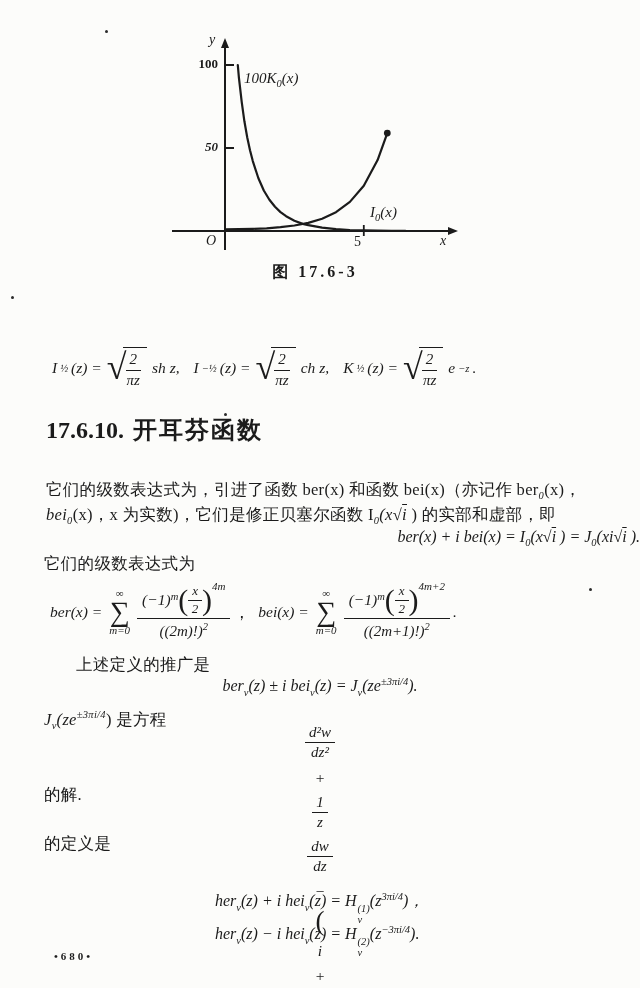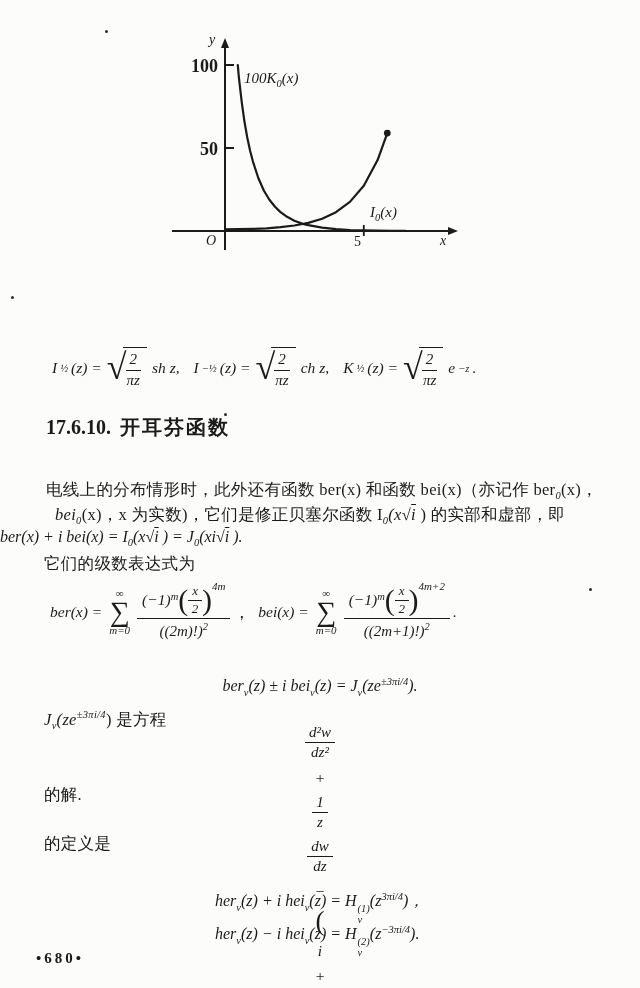--- a/index.html
+++ b/index.html
@@ -27,21 +27,21 @@
   
   .bigfrac{display:inline-flex;flex-direction:column;align-items:center;}
   .bigfrac .bnum{display:inline-flex;align-items:center;border-bottom:1.5px solid #1b1b1b;padding:0 5px 2px;}
   .bigfrac .bden{padding-top:2px;font-size:15px;}
   .bigp{font-size:30px;line-height:1;font-style:normal;}
   .hexp{font-size:11px;transform:translateY(-14px);display:inline-block;}
   .odep{font-size:27px;line-height:1;font-style:normal;}
   .ss{display:inline-flex;flex-direction:column;align-items:flex-start;font-size:10.5px;line-height:1.05;vertical-align:-0.5em;margin-left:1px;}
   .ol{text-decoration:overline;}
   .speck{position:absolute;background:#2b2b2b;border-radius:50%;width:3px;height:3px;}
-  .ticklabel{font-size:18px;font-weight:700;}
+  .ticklabel{font-size:13px;font-weight:700;}
   .axlabel{font-size:14px;font-style:italic;}
   .curvelabel{font-size:15px;font-style:italic;white-space:nowrap;}
   .eqline{font-size:16px;}
 </style>
 </head>
 <body>
 
 <div id="page">
 
   <div class="speck" style="left:105px;top:30px;"></div>
@@ -57,27 +57,28 @@
         <polygon points="65,4 61,14 69,14" fill="#1b1b1b"></polygon>
         <line x1="65" y1="114.0" x2="74" y2="114.0" stroke="#1b1b1b" stroke-width="2"></line>
         <line x1="65" y1="31.0" x2="74" y2="31.0" stroke="#1b1b1b" stroke-width="2"></line>
         <line x1="203.8" y1="191" x2="203.8" y2="202" stroke="#1b1b1b" stroke-width="1.8"></line>
         <polyline points="77.8,31.0 78.9,43.6 81.7,67.9 84.4,87.3 87.2,103.2 90.0,116.2 92.8,127.1 98.3,144.0 103.8,156.5 109.4,165.8 115.0,172.8 120.5,178.1 126.1,182.2 134.4,186.7 142.7,189.9 148.3,191.2 162.1,193.7 176.0,195.2 189.9,196.0 203.8,196.3 217.6,196.7 231.5,196.8 245.4,196.8" fill="none" stroke="#1b1b1b" stroke-width="2.2" stroke-linecap="round" stroke-linejoin="round"></polyline>
         <polyline points="65.0,195.3 78.9,195.2 92.8,194.9 106.6,194.3 120.5,193.2 134.4,191.5 148.3,188.9 162.1,184.7 176.0,178.2 189.9,167.9 203.8,151.8 217.6,126.1 227.3,99.1" fill="none" stroke="#1b1b1b" stroke-width="2.2" stroke-linecap="round" stroke-linejoin="round"></polyline>
         <circle cx="227.3" cy="99.1" r="3.4" fill="#1b1b1b"></circle>
       </svg>
     <div class="abs axlabel" style="left:49px;top:-2px;">y</div>
     <div class="abs ticklabel" style="left:20px;top:22px;width:38px;text-align:right;">100</div>
-    <div class="abs ticklabel" style="left:28px;top:105px;width:30px;text-align:right;">50</div>
+    <div class="abs ticklabel" style="left:28px;top:105px;width:30px;text-align:right;font-style:italic;">50</div>
     <div class="abs axlabel" style="left:46px;top:199px;">O</div>
     <div class="abs ticklabel" style="left:194px;top:200px;font-weight:400;font-size:14px;">5</div>
     <div class="abs axlabel" style="left:280px;top:199px;">x</div>
     <div class="abs curvelabel" style="left:84px;top:36px;"><span>100K</span><sub>0</sub><span>(x)</span></div>
     <div class="abs curvelabel" style="left:210px;top:122px;margin-top:48px;"><span>I</span><sub>0</sub><span>(x)</span></div>
   </div>
+  <div class="abs" style="left:160px;top:262px;width:310px;text-align:center;font-weight:700;font-size:16px;letter-spacing:3px;">图 17.6-3</div>
 
 
   <div class="abs" style="left:52px;top:340px;width:560px;height:56px;display:flex;align-items:center;">
     <span class="mrow">
       <span>I</span>
         <sub>½</sub>
       <span>(z) =</span>
       <span class="sqrt">
           <span class="rad">√</span>
           <span class="radbody">
@@ -116,32 +117,32 @@
               <span class="fd">πz</span>
             </span>
           </span>
         </span>
       <span>e</span>
         <sup>−z</sup>
         <span>.</span>
     </span>
   </div>
 
-  <div class="abs" style="left:46px;top:414px;font-weight:700;font-size:20px;display:flex;gap:9px;align-items:baseline;">
+  <div class="abs" style="left:46px;top:414px;font-weight:700;font-size:24px;display:flex;gap:9px;align-items:baseline;">
     <span>17.6.10.</span>
     <span style="letter-spacing:2px;">开耳芬函数</span>
   </div>
 
   <div class="abs cn" style="left:46px;top:477px;width:570px;white-space:nowrap;">
-    <span>电线上的分布情形时，此外还有函数 ber(x) 和函数 bei(x)（亦记作 ber</span><sub class="it">0</sub><span>(x)，</span>
-  </div>
-  <div class="abs cn" style="left:46px;top:502px;width:570px;white-space:nowrap;margin-left:9px;">
+    <span>它们的级数表达式为，引进了函数 ber(x) 和函数 bei(x)（亦记作 ber</span><sub class="it">0</sub><span>(x)，</span>
+  </div>
+  <div class="abs cn" style="left:46px;top:502px;width:570px;white-space:nowrap;">
     <span class="it">bei</span><sub class="it">0</sub><span>(x)，x 为实数)，它们是修正贝塞尔函数 I</span><sub class="it">0</sub><span class="it">(x√</span><span class="it ol">i</span><span> ) 的实部和虚部，即</span>
   </div>
-  <div class="abs eqline it" style="left:0;top:528px;width:640px;text-align:left;">
+  <div class="abs eqline it" style="left:0;top:528px;width:640px;text-align:right;">
     <span>ber(x) + i bei(x) = I</span><sub>0</sub><span>(x√</span><span class="ol">i</span><span> ) = J</span><sub>0</sub><span>(xi√</span><span class="ol">i</span><span> ).</span>
   </div>
 
   <div class="abs cn" style="left:44px;top:551px;">它们的级数表达式为</div>
   <div class="abs" style="left:50px;top:574px;width:560px;height:76px;display:flex;align-items:center;">
     <span class="mrow">
       <span>ber(x) =</span>
       <span class="sum">
           <span class="inf">∞</span>
           <span class="sig">∑</span>
@@ -181,20 +182,21 @@
             </span>
             <span class="bigp">)</span>
             <span class="hexp">4m+2</span>
           </span>
         <span class="bden"><span>((2m+1)!)</span><sup>2</sup></span>
       </span>
       <span>.</span>
     </span>
   </div>
 
+  <div class="abs cn" style="left:76px;top:652px;">上述定义的推广是</div>
   <div class="abs eqline it" style="left:0;top:676px;width:640px;text-align:center;">
     <span>ber</span><sub>ν</sub><span>(z) ± i bei</span><sub>ν</sub><span>(z) = J</span><sub>ν</sub><span>(ze</span><sup>±3πi/4</sup><span>).</span>
   </div>
   <div class="abs cn" style="left:44px;top:702px;">
     <span class="it">J</span><sub class="it">ν</sub><span class="it">(ze</span><sup class="it">±3πi/4</sup><span>) 是方程</span>
   </div>
   <div class="abs" style="left:0;top:724px;width:640px;display:flex;justify-content:center;align-items:center;gap:7px;font-style:italic;font-size:15.5px;flex-direction:column;">
     <span class="frac">
         <span class="fn">d²w</span>
         <span class="fd">dz²</span>
@@ -229,14 +231,14 @@
         <span>ν</span>
       </span><span>(z</span><sup>3πi/4</sup><span>)，</span>
   </div>
   <div class="abs eqline it" style="left:215px;top:924px;">
     <span>her</span><sub>ν</sub><span>(z) − i hei</span><sub>ν</sub><span>(z) = H</span><span class="ss">
         <span>(2)</span>
         <span>ν</span>
       </span><span>(z</span><sup>−3πi/4</sup><span>).</span>
   </div>
 
-  <div class="abs" style="left:36px;top:950px;font-weight:700;font-size:15px;letter-spacing:3px;">•680•</div>
+  <div class="abs" style="left:54px;top:950px;font-weight:700;font-size:11px;letter-spacing:3px;">•680•</div>
 </div>
 
 </body></html>

